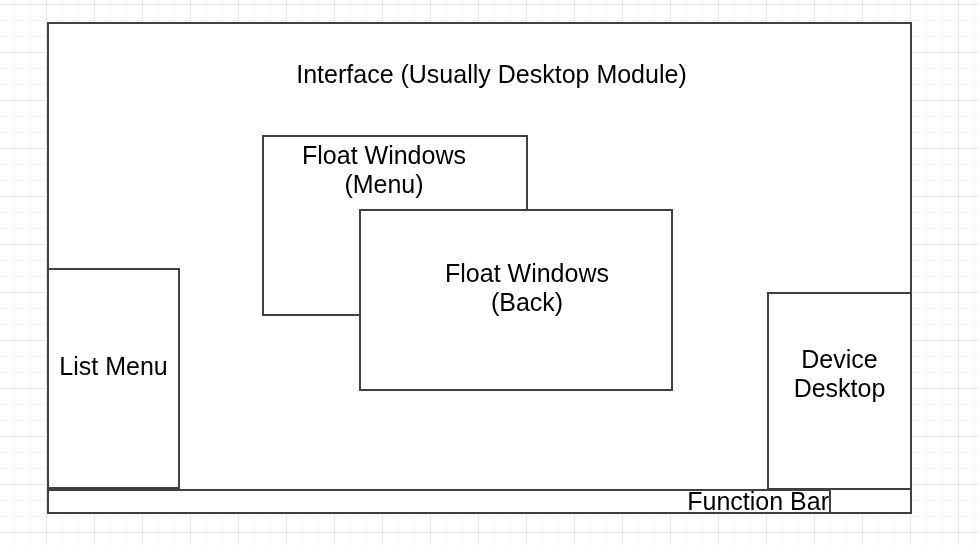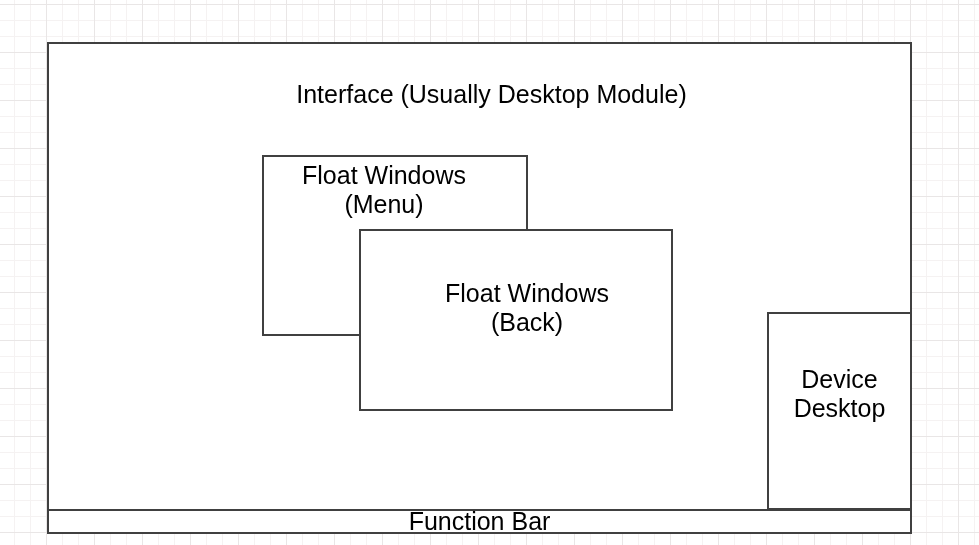--- a/index.html
+++ b/index.html
@@ -27,39 +27,38 @@
   }
 
   .shape {
     position: absolute;
     box-sizing: border-box;
     background: #ffffff;
     border: 2px solid #404040;
     color: #000000;
     font-size: 25px;
     line-height: 29px;
-    margin-top: 20px;
   }
 
   .lbl {
     position: absolute;
     left: 0;
     right: 0;
     text-align: center;
     white-space: nowrap;
   }
 
   
   .interface-box { left: 47px;  top: 22px;  width: 865px; height: 492px; z-index: 1; }
   .back-box      { left: 262px; top: 135px; width: 266px; height: 181px; z-index: 2; }
   .front-box     { left: 359px; top: 209px; width: 314px; height: 182px; z-index: 3; }
   .list-box      { left: 47px;  top: 268px; width: 133px; height: 221px; z-index: 4; }
   .device-box    { left: 767px; top: 292px; width: 145px; height: 198px; z-index: 4; padding-left: 32px; }
-  .function-bar  { left: 47px;  top: 489px; width: 865px; height: 25px;  z-index: 5;
-                   display: flex; align-items: center; justify-content: center; }
+  .function-bar  { left: 47px;  top: 489px; width: 784px; height: 25px;  z-index: 5;
+                   display: flex; align-items: center; justify-content: flex-end; }
 
   
   .interface-lbl { top: 36px; transform: translateX(12px); }
   .back-lbl      { top: 4px;  transform: translateX(-11px); }
   .front-lbl     { top: 48px; transform: translateX(11px); }
   .list-lbl      { top: 82px; }
   .device-lbl    { top: 51px; }
   .bar-lbl       { position: static; }
 </style>
 </head>
@@ -78,20 +77,23 @@
     </div>
   </div>
 
   <div class="shape front-box">
     <div class="lbl front-lbl">
       <div>Float Windows</div>
       <div>(Back)</div>
     </div>
   </div>
 
+  <div class="shape list-box">
+    <div class="lbl list-lbl">List Menu</div>
+  </div>
 
   <div class="shape device-box">
     <div class="lbl device-lbl">
       <div>Device</div>
       <div>Desktop</div>
     </div>
   </div>
 
   <div class="shape function-bar">
     <div class="bar-lbl">Function Bar</div>

